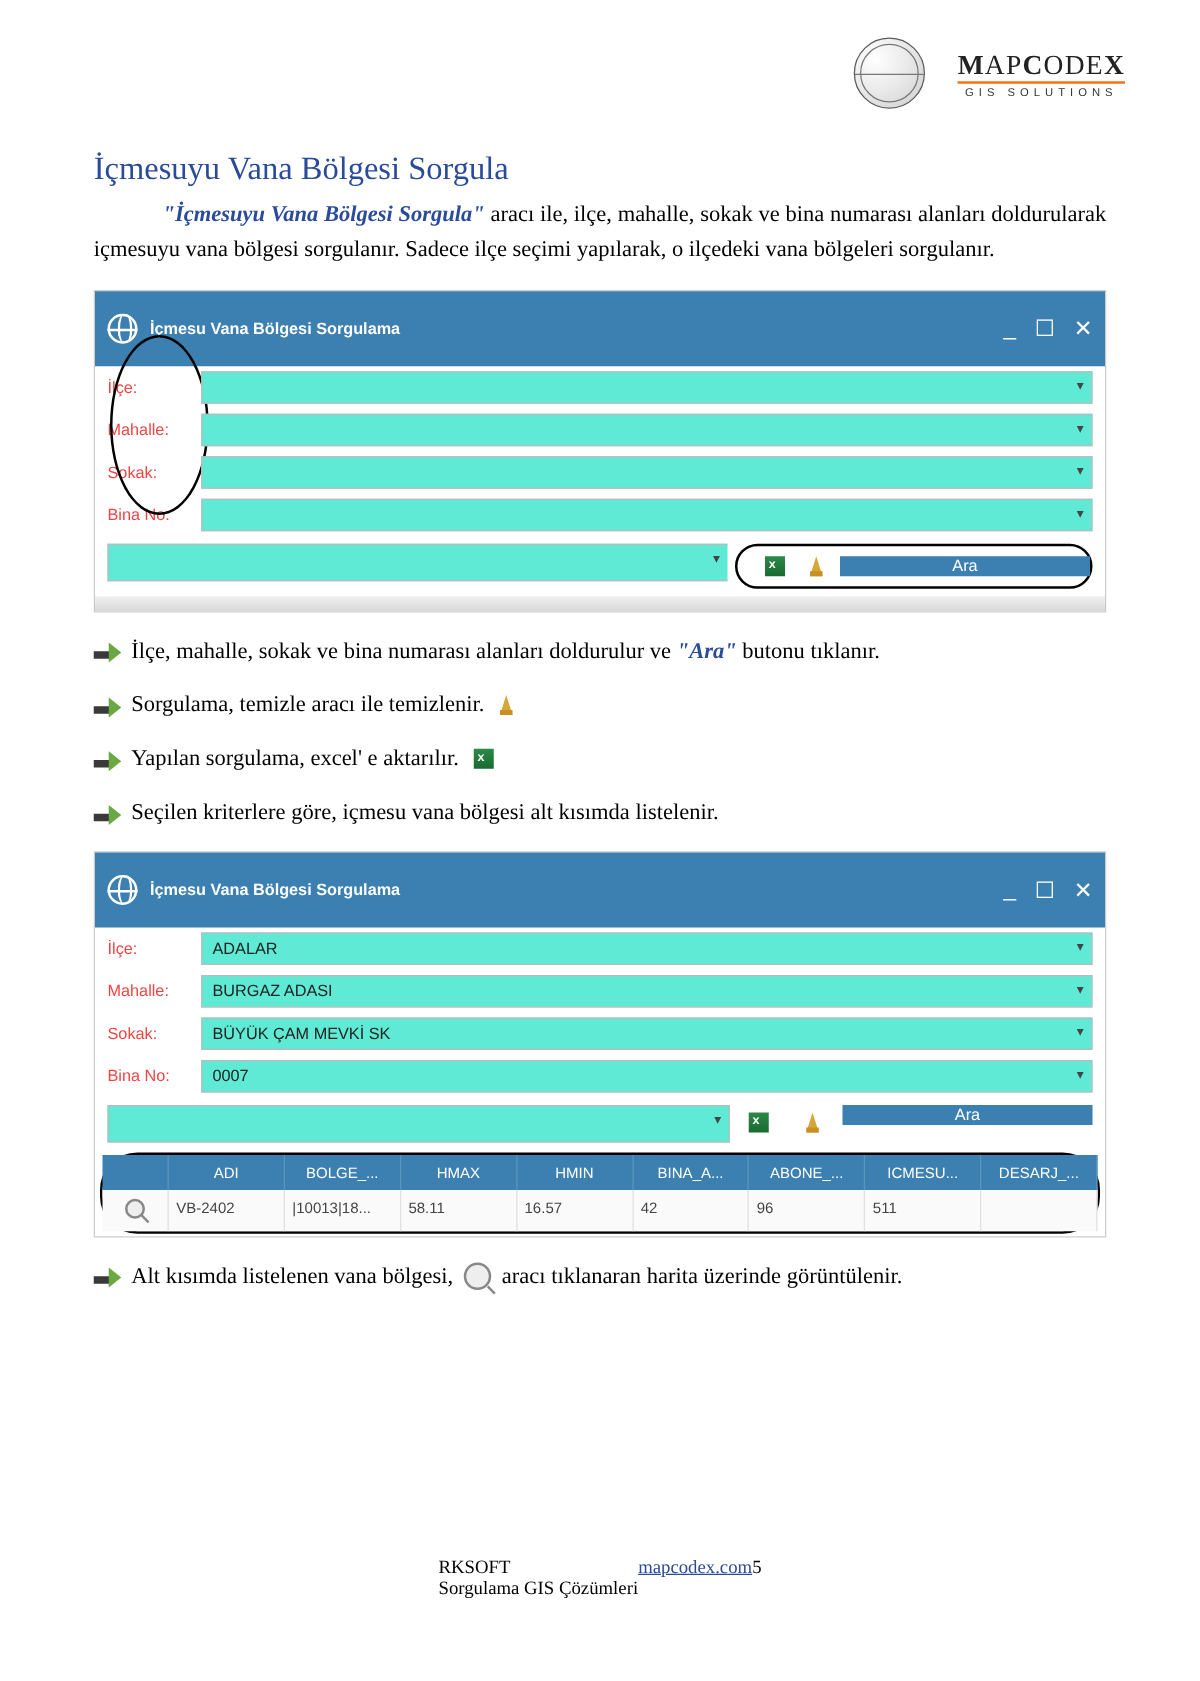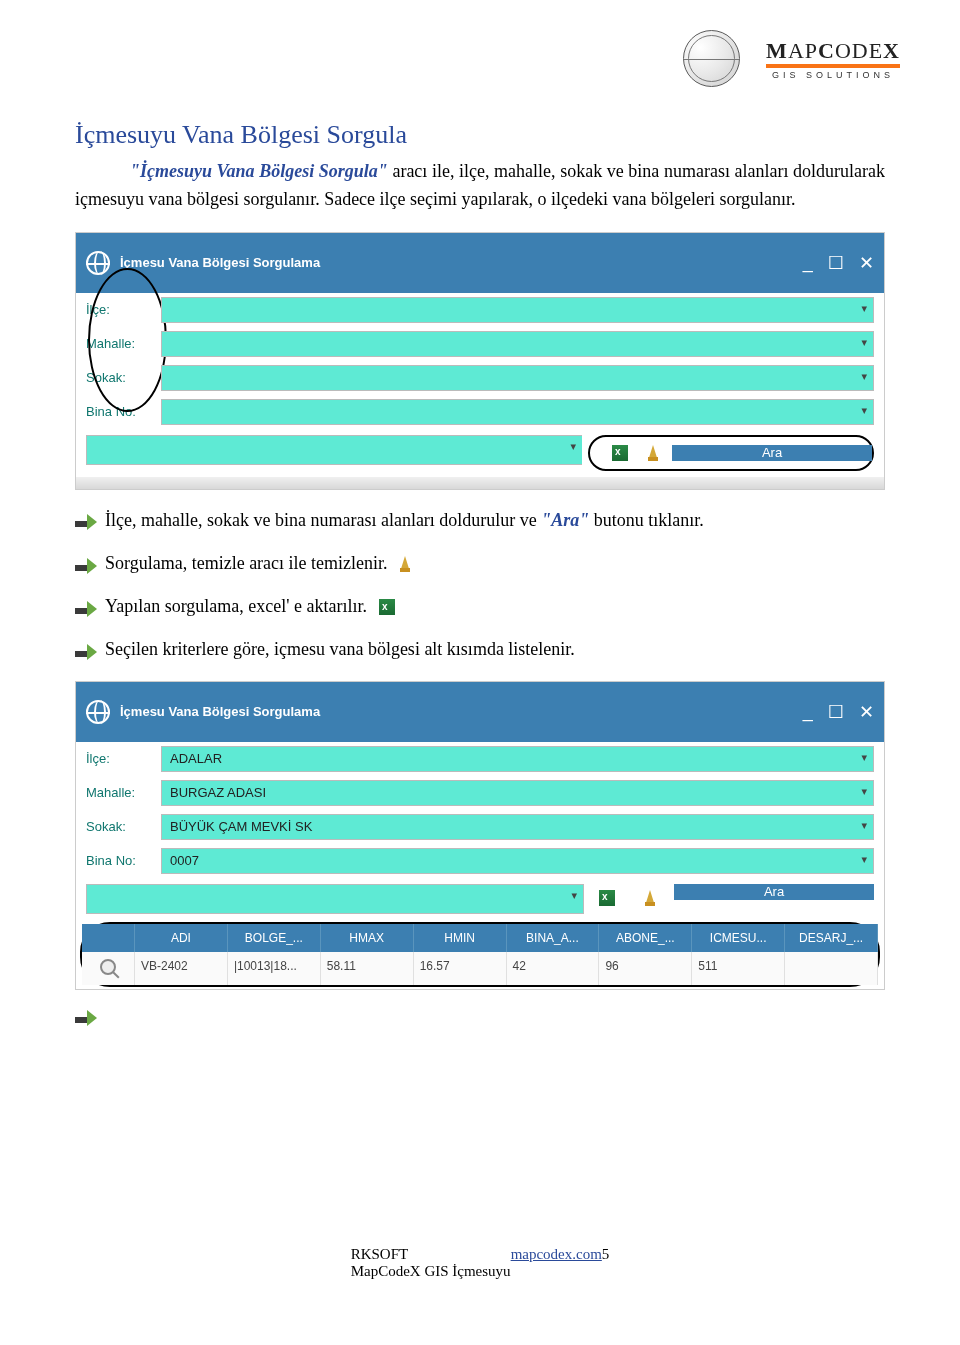--- a/index.html
+++ b/index.html
@@ -4,33 +4,33 @@
 <style>
 html,body{margin:0;padding:0;font-family:Georgia,'Times New Roman',serif;background:#fff;color:#000;width:960px}
 .page{padding:40px 75px 30px 75px;position:relative;min-height:1300px;box-sizing:border-box}
 .logo-area{position:absolute;top:30px;right:60px;display:flex;align-items:center;gap:26px}
 .logo-globe{width:55px;height:55px;border:1px solid #5a5a5a;border-radius:50%;position:relative;background:radial-gradient(circle at 30% 30%,#fff 0%,#e8e8e8 50%,#ccc 100%)}
 .logo-globe::before{content:"";position:absolute;inset:4px;border:1px solid #777;border-radius:50%}
 .logo-globe::after{content:"";position:absolute;left:0;right:0;top:50%;border-top:1px solid #777}
 .logo-text{display:flex;flex-direction:column}
 .logo-big{font-family:'Times New Roman',serif;font-size:22px;letter-spacing:1px;color:#222;font-weight:400}
 .logo-big b{font-weight:700}
-.logo-sm{font-family:Arial,sans-serif;font-size:9px;letter-spacing:4px;color:#333;border-top:4px solid #f97316;text-align:center;padding-top:2px}
+.logo-sm{font-family:Arial,sans-serif;font-size:9px;letter-spacing:4px;color:#333;border-top:2px solid #f97316;text-align:center;padding-top:2px}
 .h1{color:#2a4a9a;font-size:26px;font-weight:normal;font-family:Georgia,serif;margin:80px 0 8px 0}
 .body-p{font-size:18px;line-height:1.55;text-align:justify;text-indent:55px;margin:6px 0 18px 0}
 .body-p .quoted{color:#2a4a9a;font-style:italic;font-weight:bold}
 .ss{border:1px solid #ccc;margin:10px 0 18px 0;font-family:Arial,Helvetica,sans-serif;font-size:13px;color:#333}
 .ss-title{background:#3c7fb1;color:#fff;display:flex;align-items:center;padding:18px 10px;gap:10px}
 .ss-title .t{flex:1;font-weight:bold;font-size:13px}
 .wincontrols{display:flex;gap:15px;font-size:18px}
 .globe-icon{width:20px;height:20px;border:2px solid #fff;border-radius:50%;position:relative;display:inline-block}
 .globe-icon::before{content:"";position:absolute;inset:-2px;border-left:2px solid #fff;border-right:2px solid #fff;border-radius:50%;width:40%;left:30%}
 .globe-icon::after{content:"";position:absolute;left:-2px;right:-2px;top:50%;border-top:2px solid #fff}
 .form-row{display:flex;align-items:center;padding:4px 10px}
-.form-row .lbl{width:75px;color:#0f766e;font-size:13px}
+.form-row .lbl{width:75px;color:#ef4444;font-size:13px}
 .sel{flex:1;height:24px;border:1px solid #bbb;background:#5eead4;position:relative}
 .sel::after{content:"▾";position:absolute;right:6px;top:4px;color:#444;font-size:11px}
 .sel-value{padding:4px 8px;color:#222}
 .labels-ring{position:absolute;width:75px;height:140px;border:2px solid #000;border-radius:50%;left:12px;top:35px;pointer-events:none}
 .action-row{display:flex;padding:6px 10px;gap:0}
 .action-row .sel{flex:1;height:28px}
 .ara-btn{background:#3c7fb1;color:#fff;width:200px;height:16px;display:flex;align-items:center;justify-content:center;font-size:13px;margin-left:4px}
 .ara-ring{border:2px solid #000;border-radius:50px;display:flex;align-items:center;padding:0 0 0 12px;height:32px;margin-left:6px}
 .icon{width:16px;height:16px;margin:0 10px;display:inline-block}
 .icon-excel{background:linear-gradient(#2a8a46,#1a6a32);position:relative}
@@ -197,24 +197,29 @@
       <div>42</div>
       <div>96</div>
       <div>511</div>
       <div></div>
     </div>
   </div>
 </div>
 
 <div class="bullet-line">
   <span class="bullet-arrow"></span>
+  <span>
+    <span>Alt kısımda listelenen vana bölgesi, </span>
+    <span class="mag-icon inline-icon"></span>
+    <span> aracı tıklanaran harita üzerinde görüntülenir.</span>
+  </span>
 </div>
 
 <div class="footer">
   <div class="footer-l">
     <div>RKSOFT</div>
-    <div>MapCodeX GIS İçmesuyu</div>
+    <div>Sorgulama GIS Çözümleri</div>
   </div>
   <div><span class="c2">mapcodex.com</span></div>
   <div class="footer-r">5</div>
 </div>
 
 </div>
 
 </body></html>

